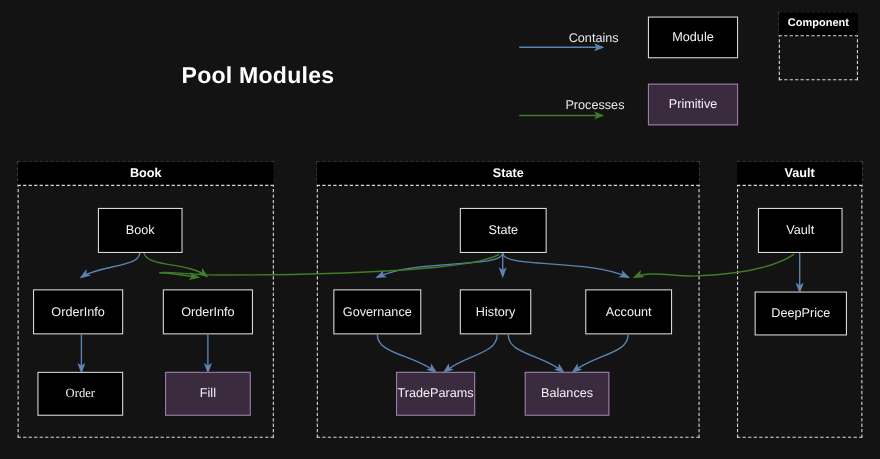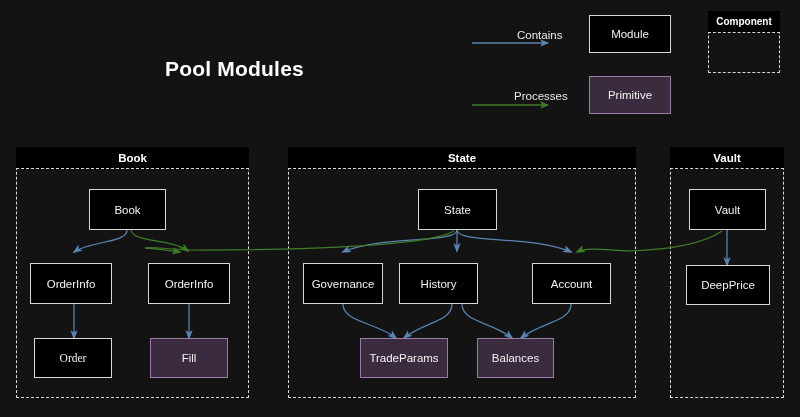--- a/index.html
+++ b/index.html
@@ -229,27 +229,27 @@
   <div class="node primitive" style="left:150px; top:338px; width:78px; height:40px;">
     <span>Fill</span>
   </div>
 
   <div class="node module" style="left:418px; top:189px; width:79px; height:41px;">
     <span>State</span>
   </div>
   <div class="node module" style="left:303px; top:263px; width:80px; height:41px;">
     <span>Governance</span>
   </div>
-  <div class="node module" style="left:399px; top:263px; width:79px; height:41px;">
+  <div class="node module" style="left:418px; top:263px; width:65px; height:41px;">
     <span>History</span>
   </div>
   <div class="node module" style="left:532px; top:263px; width:79px; height:41px;">
     <span>Account</span>
   </div>
-  <div class="node primitive" style="left:360px; top:338px; width:88px; height:40px;">
+  <div class="node primitive" style="left:360px; top:338px; width:72px; height:40px;">
     <span>TradeParams</span>
   </div>
   <div class="node primitive" style="left:477px; top:338px; width:77px; height:40px;">
     <span>Balances</span>
   </div>
 
   <div class="node module" style="left:689px; top:189px; width:77px; height:41px;">
     <span>Vault</span>
   </div>
   <div class="node module" style="left:686px; top:265px; width:84px; height:40px;">

